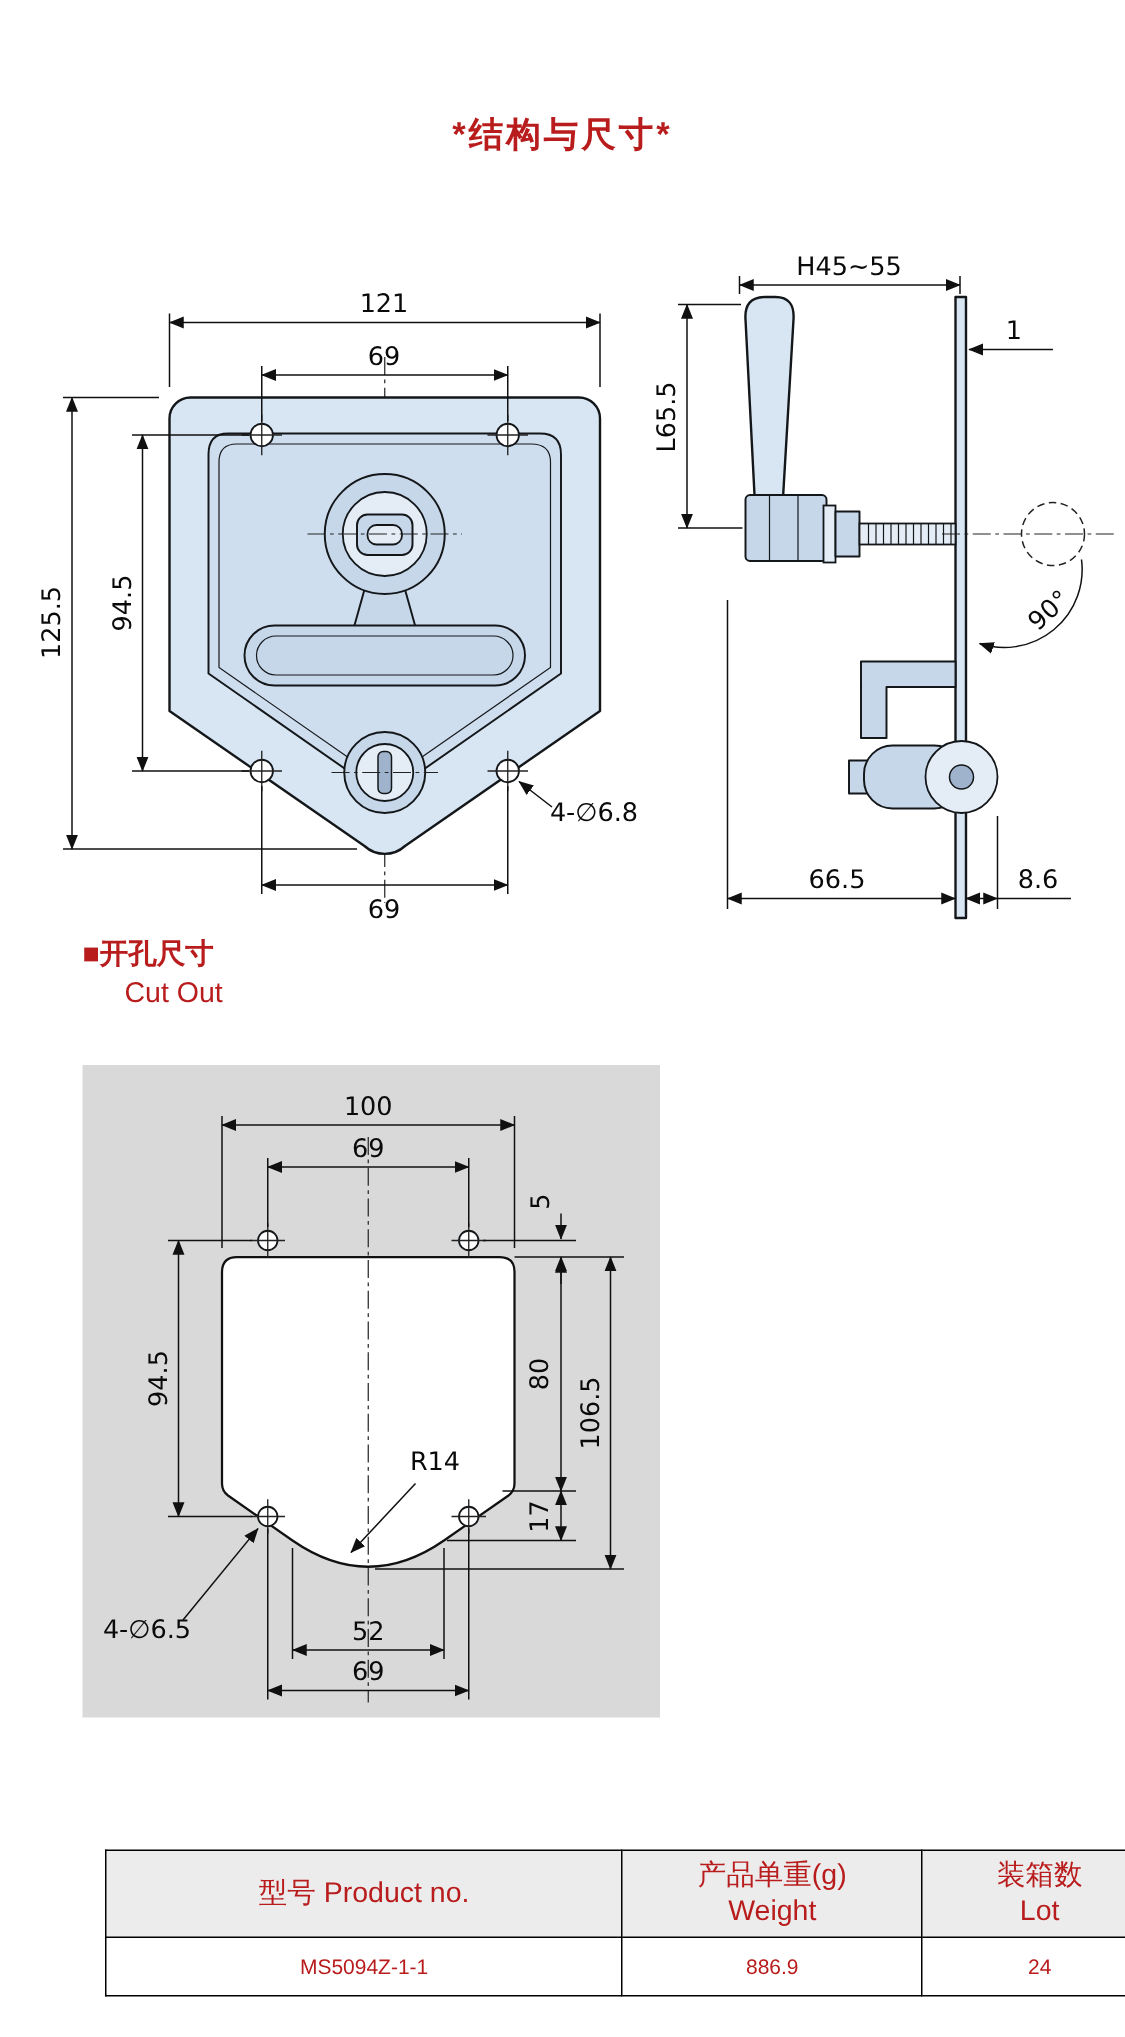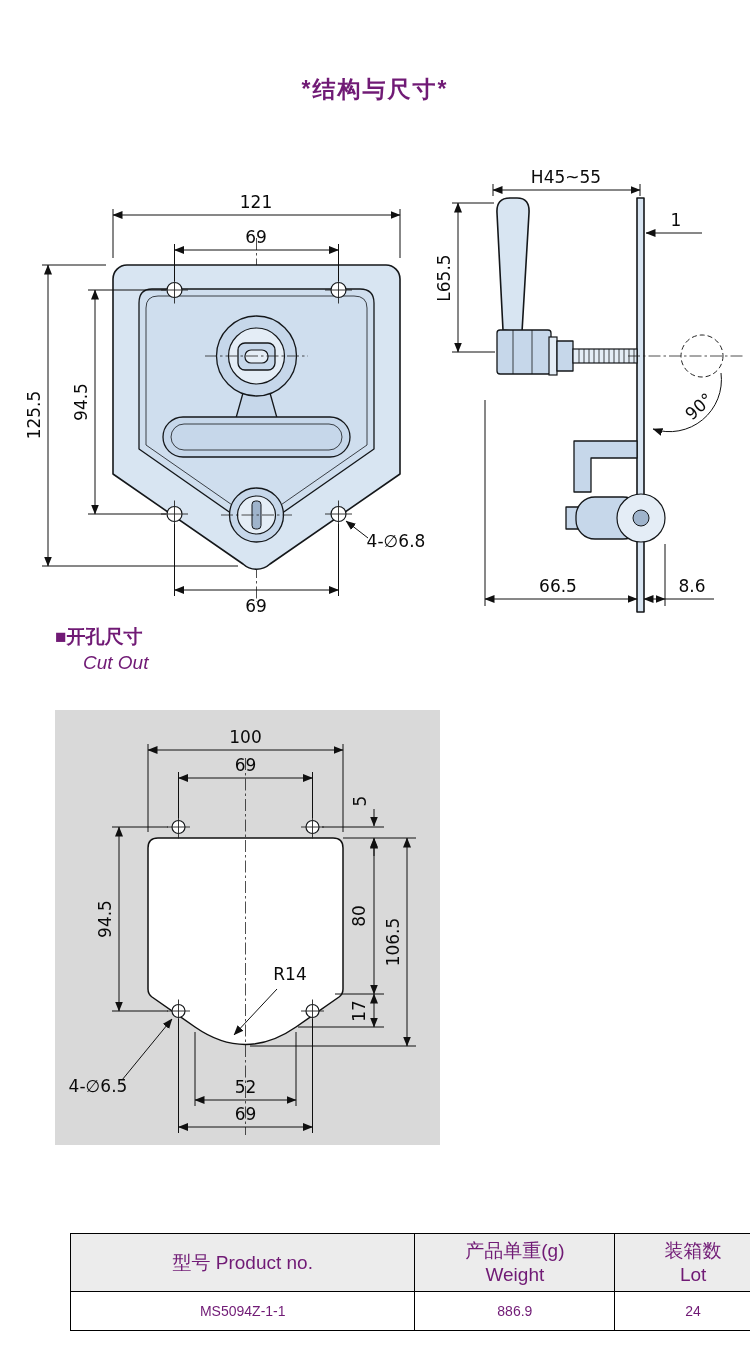--- a/index.html
+++ b/index.html
@@ -1,23 +1,23 @@
 <!DOCTYPE html>
 <html><head>
 <meta charset="utf-8">
 <style>
   html,body{margin:0;padding:0;background:#fff;}
   .page{position:relative;width:750px;height:1358px;background:#fff;overflow:hidden;
-        font-family:"Liberation Sans",sans-serif;color:#701a75;}
+        font-family:"Liberation Sans",sans-serif;color:#b91c1c;}
   .title{position:absolute;top:74px;left:0;width:750px;text-align:center;
          font-size:23px;font-weight:600;letter-spacing:2px;}
   .drawing{position:absolute;top:0;left:0;}
   .cut-heading{position:absolute;left:55px;top:624px;font-size:19px;line-height:1.35;}
   .cut-heading .cn{font-weight:700;}
-  .cut-heading .en{padding-left:28px;font-style:italic;}
+  .cut-heading .en{padding-left:28px;}
   
   .part {fill:#d8e5f2;stroke:#14171a;stroke-width:1.6;stroke-linejoin:round;}
   .part2{fill:#cfdeee;stroke:#14171a;stroke-width:1.3;stroke-linejoin:round;}
   .part3{fill:#c6d7ea;stroke:#14171a;stroke-width:1.3;stroke-linejoin:round;}
   .part4{fill:#e4edf6;stroke:#14171a;stroke-width:1.2;}
   .part5{fill:#9fb4cc;stroke:#14171a;stroke-width:1;}
   .hole {fill:#ffffff;stroke:#14171a;stroke-width:1.2;}
   .cut  {fill:#ffffff;stroke:#111;stroke-width:1.5;stroke-linejoin:round;}
   .panel{fill:#d9d9d9;}
   .dim,.ext{stroke:#101010;stroke-width:1;fill:none;}

